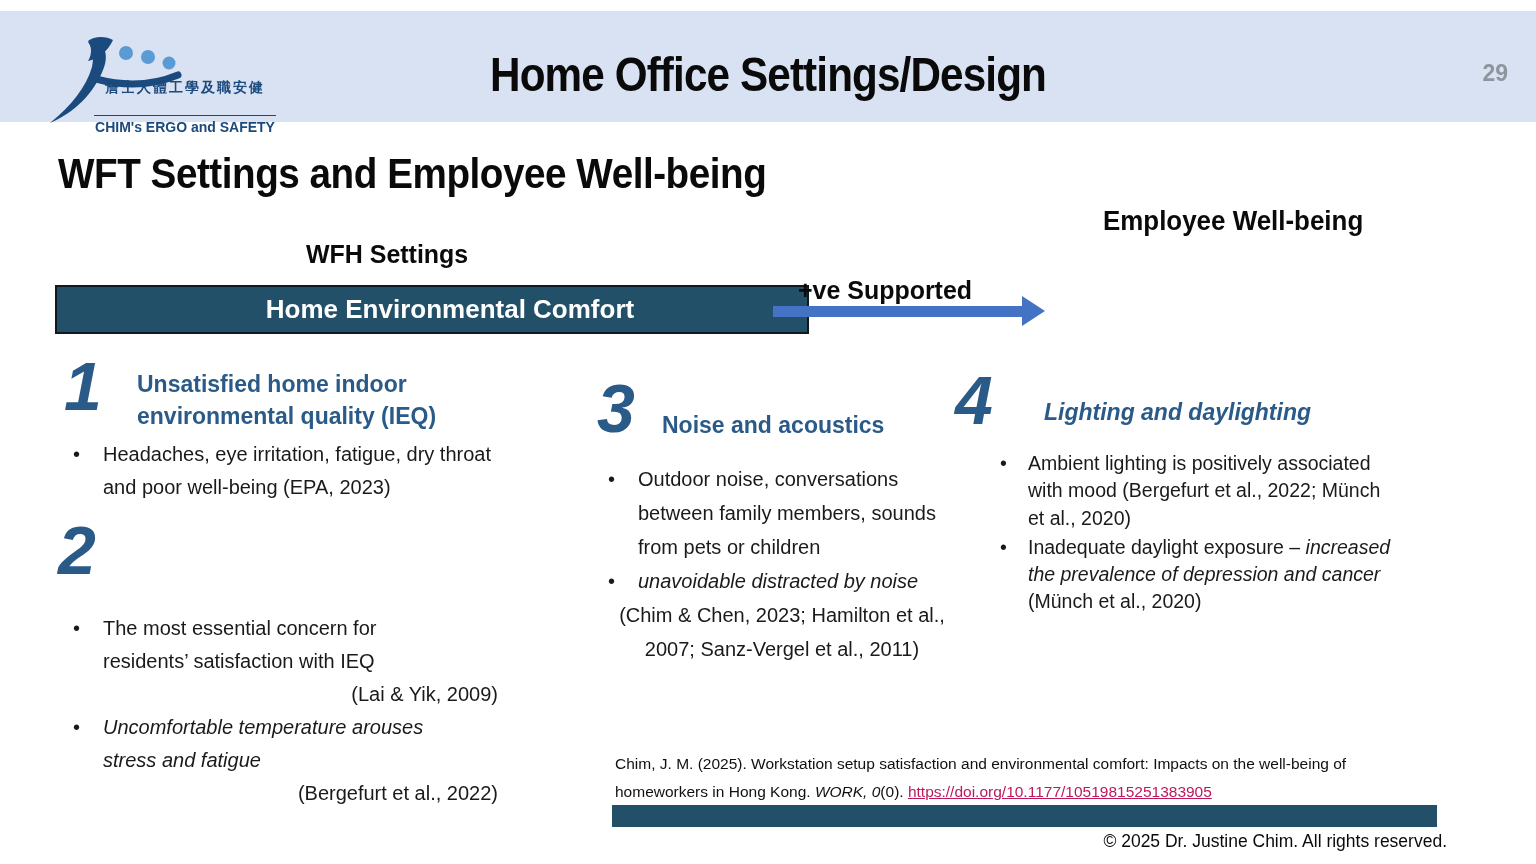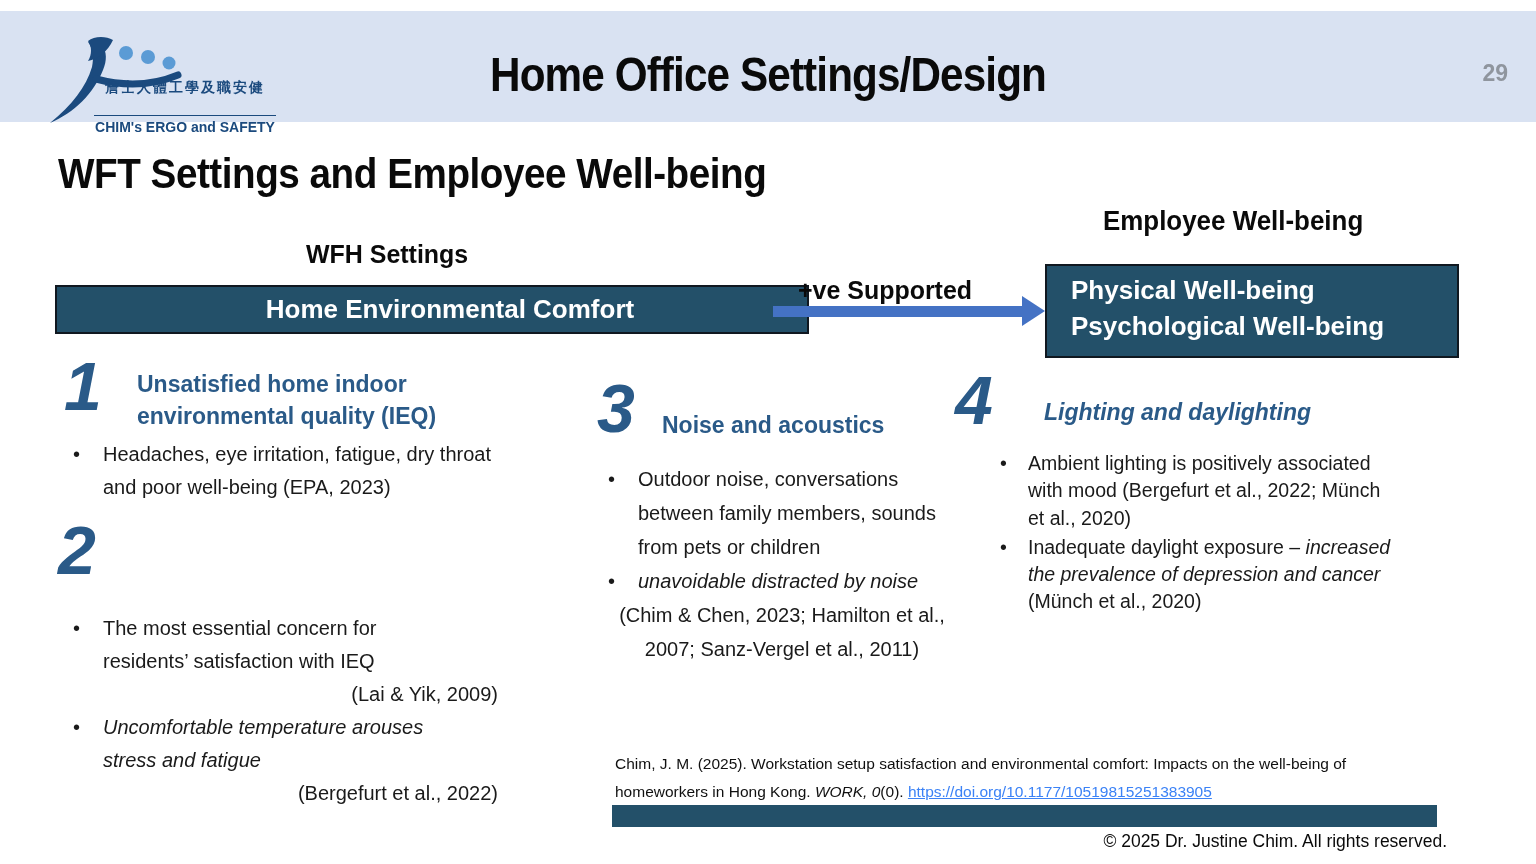--- a/index.html
+++ b/index.html
@@ -65,21 +65,21 @@
   #cite3{width:360px;margin-left:-6px;text-align:center;margin-top:0px;}
 
   #num4{left:955px;top:366px;} #head4{left:1044px;top:396px;width:330px;font-style:italic;}
   #list4{left:1000px;top:450px;font-size:19.5px;line-height:1.4;}
   #list4 .b-marker{width:28px;}
   #list4 .b-text{width:372px;}
   #list4 .b-row{margin-bottom:2px;}
 
   
   .citation{position:absolute;left:615px;top:750px;width:800px;font-size:15.5px;color:#101010;line-height:1.8;}
-  .citation a{color:#3b82f6;text-decoration:underline;}
+  .citation a{color:#be185d;text-decoration:underline;}
   .bottom-bar{position:absolute;left:612px;top:805px;width:825px;height:22px;background:#235069;}
   .copyright{position:absolute;right:89px;top:831px;font-size:17.5px;color:#0a0a0a;}
 </style>
 </head>
 <body>
 
 <div class="slide">
 
   <div class="top-band">
     <div class="logo">
@@ -102,24 +102,20 @@
 
   <div class="main-heading">WFT Settings and Employee Well-being</div>
   <div class="employee-label">Employee Well-being</div>
   <div class="wfh-label">WFH Settings</div>
 
   <div class="left-box navy">Home Environmental Comfort</div>
   <div class="arrow-label">+ve Supported</div>
   <div>
     <div class="arrow-line"></div>
     <div class="arrow-head"></div>
-  </div>
-  <div class="right-box navy">
-    <div>Physical Well-being</div>
-    <div>Psychological Well-being</div>
   </div>
 
   <div id="num1" class="sec-num">1</div>
   <div id="head1" class="sec-head">Unsatisfied home indoor environmental quality (IEQ)</div>
   <div id="list1" class="b-list">
     <div class="b-row">
       <span class="b-marker">•</span>
       <span class="b-text">Headaches, eye irritation, fatigue, dry throat and poor well-being (EPA, 2023)</span>
     </div>
   </div>

